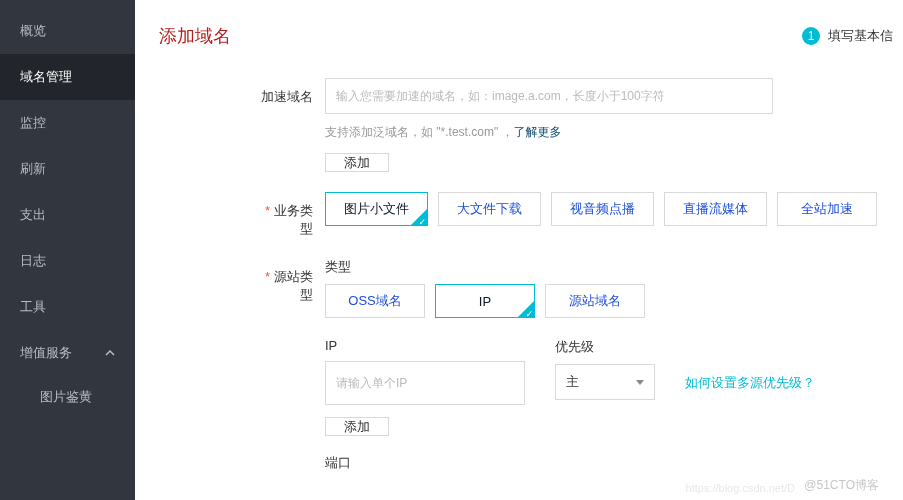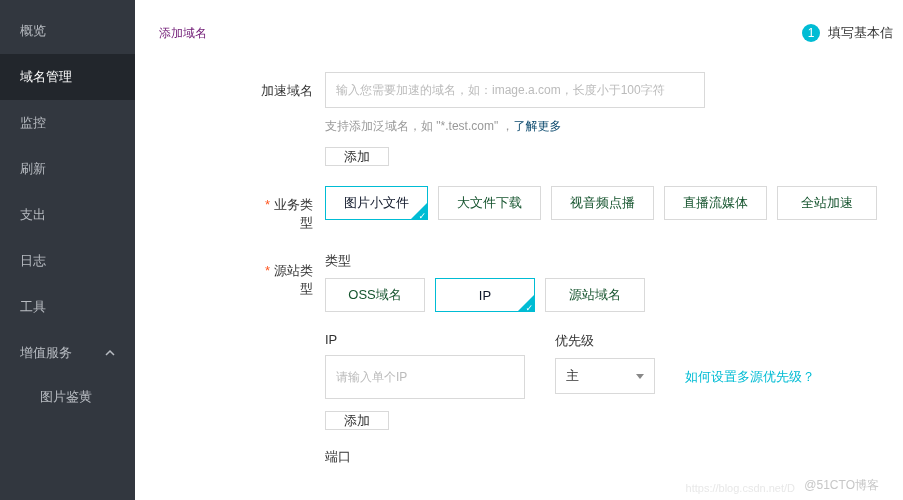--- a/index.html
+++ b/index.html
@@ -7,36 +7,36 @@
   .layout { display: flex; height: 100%; }
   .sidebar { width: 135px; background: #32373f; color: #b8bcc2; display: flex; flex-direction: column; padding-top: 8px; }
   .nav-item { padding: 14px 20px; cursor: pointer; font-size: 13px; }
   .nav-item.active { background: #22262c; color: #fff; }
   .nav-expand { display: flex; justify-content: space-between; align-items: center; }
   .sub-item { padding: 12px 20px 12px 40px; cursor: pointer; font-size: 13px; }
   .chevron { width: 10px; height: 10px; }
 
   .main { flex: 1; padding: 24px 0 0 24px; position: relative; overflow: hidden; }
   .page-header { display: flex; justify-content: space-between; align-items: center; padding-right: 10px; margin-bottom: 30px; }
-  .page-title { font-size: 12px; color: #701a75; font-weight: 400; }
+  .page-title { font-size: 18px; color: #b91c1c; font-weight: 400; }
   .step { display: flex; align-items: center; gap: 8px; font-size: 13px; color: #333; }
   .step-badge { width: 18px; height: 18px; border-radius: 50%; background: #00bcd4; color: #fff; display: flex; align-items: center; justify-content: center; font-size: 12px; }
 
   .form-row { display: flex; margin-bottom: 20px; }
   .form-label { width: 70px; text-align: right; padding-right: 12px; padding-top: 10px; font-size: 13px; color: #333; flex-shrink: 0; margin-left: 96px; }
   .form-label.required::before { content: "*"; color: #ff5722; margin-right: 4px; }
   .form-content { flex: 1; }
-  .text-input { width: 380px; height: 36px; border: 1px solid #d9d9d9; padding: 0 10px; font-size: 12px; color: #333; }
+  .text-input { width: 448px; height: 36px; border: 1px solid #d9d9d9; padding: 0 10px; font-size: 12px; color: #333; }
   .text-input::placeholder { color: #bbb; }
   .hint { font-size: 12px; color: #999; margin-top: 10px; }
   .link { color: #0c4a6e; cursor: pointer; }
   .btn { display: inline-flex; align-items: center; justify-content: center; height: 19px; padding: 0 18px; border: 1px solid #d9d9d9; background: #fff; font-size: 13px; cursor: pointer; margin-top: 12px; color:#333; }
 
   .option-row { display: flex; gap: 10px; }
-  .option-btn { position: relative; height: 34px; min-width: 100px; padding: 0 18px; border: 1px solid #d9d9d9; background: #fff; font-size: 13px; display: flex; align-items: center; justify-content: center; cursor: pointer; color:#14532d; }
+  .option-btn { position: relative; height: 34px; min-width: 100px; padding: 0 18px; border: 1px solid #d9d9d9; background: #fff; font-size: 13px; display: flex; align-items: center; justify-content: center; cursor: pointer; color:#1d4ed8; }
   .option-btn.selected { border-color: #00bcd4; color: #0f172a; }
   .option-btn.selected::after { content: ""; position: absolute; right: 0; bottom: 0; width: 0; height: 0; border-style: solid; border-width: 0 0 16px 16px; border-color: transparent transparent #00bcd4 transparent; }
   .option-btn.selected::before { content: "✓"; position: absolute; right: 1px; bottom: -2px; font-size: 9px; color: #fff; z-index: 1; }
 
   .sub-label { font-size: 13px; color: #333; margin-bottom: 8px; }
   .inline-fields { display: flex; gap: 30px; align-items: flex-start; }
   .field-col { display: flex; flex-direction: column; }
   .ip-input { width: 200px; height: 44px; border: 1px solid #d9d9d9; padding: 0 10px; font-size: 12px; }
   .ip-input::placeholder { color: #bbb; }
   .select-box { width: 100px; height: 36px; border: 1px solid #d9d9d9; padding: 0 10px; background: #fff; display: flex; align-items: center; justify-content: space-between; cursor: pointer; font-size: 13px; }

